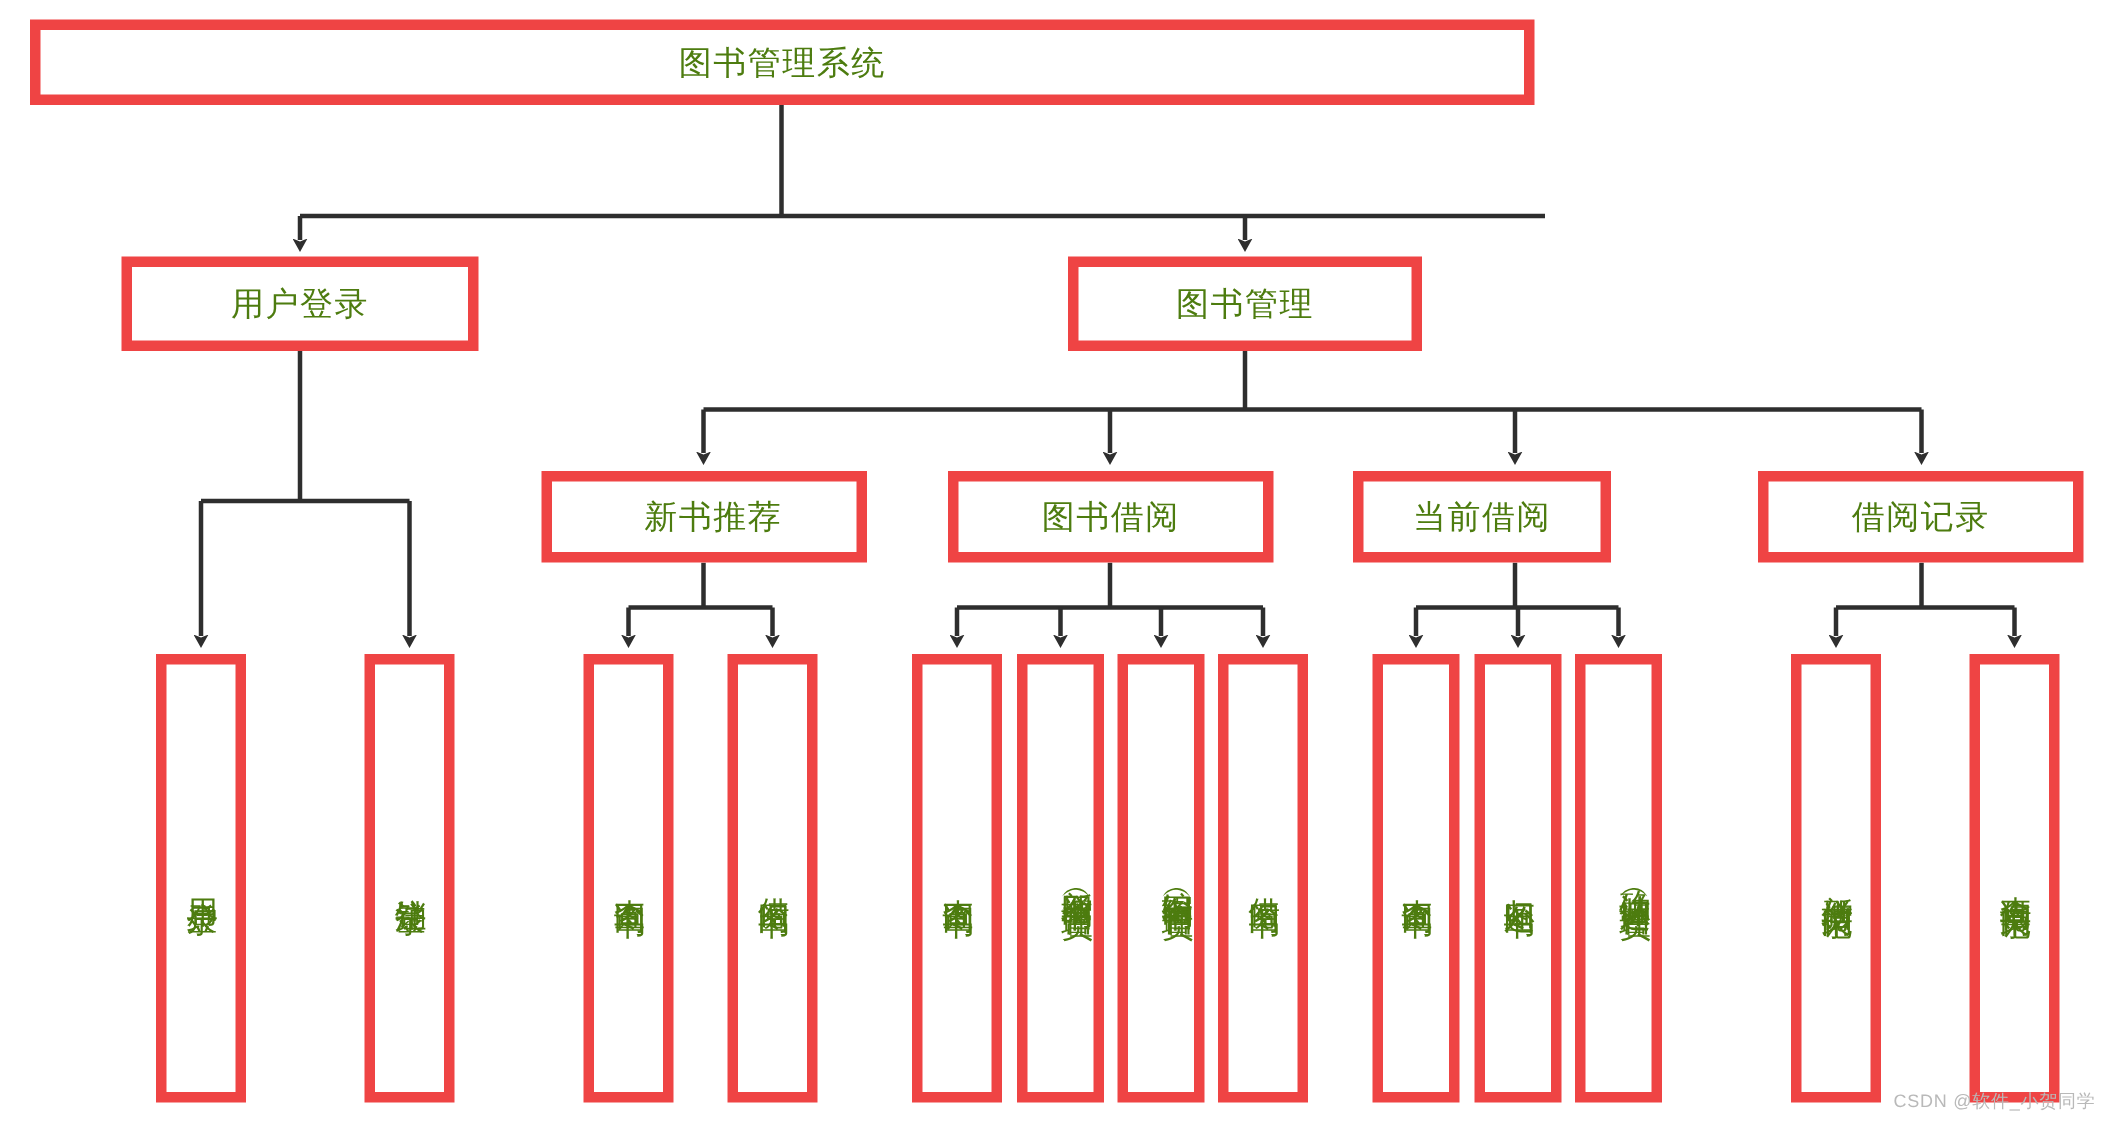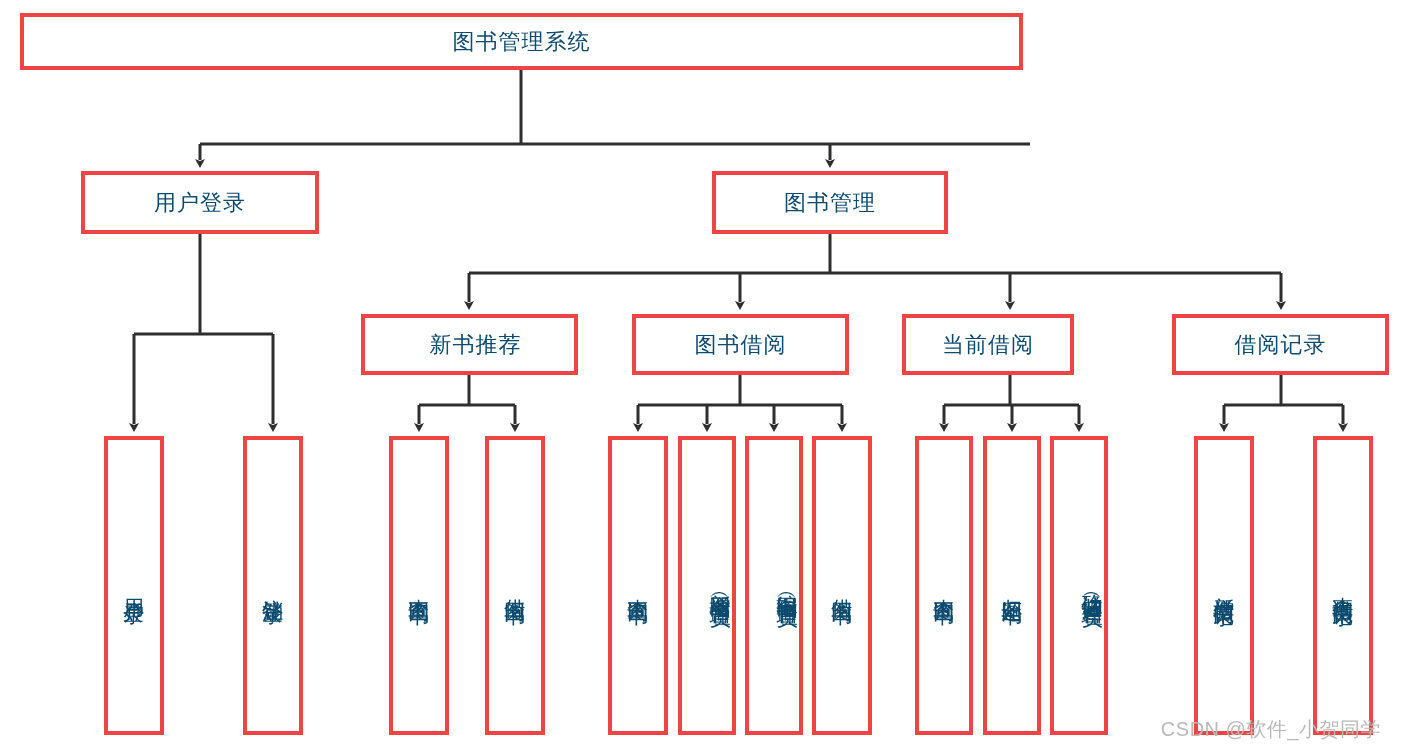--- a/index.html
+++ b/index.html
@@ -1,25 +1,25 @@
 <!DOCTYPE html>
 <html><head>
 <meta charset="utf-8">
 <style>
   html,body{margin:0;padding:0;background:#ffffff;}
   body{font-family:"Liberation Sans","DejaVu Sans",sans-serif;}
   #canvas{position:relative;width:1405px;height:747px;background:#ffffff;overflow:hidden;}
   #wires{position:absolute;left:0;top:0;width:1405px;height:747px;}
-  .node{position:absolute;box-sizing:border-box;background:#ffffff;border:4px solid #ef4444;
-        display:flex;align-items:center;justify-content:center;color:#0c4a6e;}
+  .node{position:absolute;box-sizing:border-box;background:#ffffff;border:7px solid #ef4444;
+        display:flex;align-items:center;justify-content:center;color:#4d7c0f;}
   .node.h{font-size:22px;letter-spacing:1px;}
   .node.v{font-size:21px;writing-mode:vertical-rl;text-orientation:upright;
           line-height:1.12;letter-spacing:2px;padding:10px 0;align-items:flex-start;}
   .node.v.mid{align-items:center;}
-  #watermark{position:absolute;right:24px;bottom:4px;font-size:20px;color:#b9b9b9;
+  #watermark{position:absolute;right:8px;bottom:4px;font-size:12px;color:#b9b9b9;
              letter-spacing:.5px;white-space:nowrap;}
 </style>
 </head>
 <body>
 
 <div id="canvas">
 
   <svg id="wires" viewBox="0 0 1405 747">
     <defs>
       <marker id="arrow" markerWidth="9" markerHeight="10" refX="1" refY="5" orient="auto" markerUnits="userSpaceOnUse">

